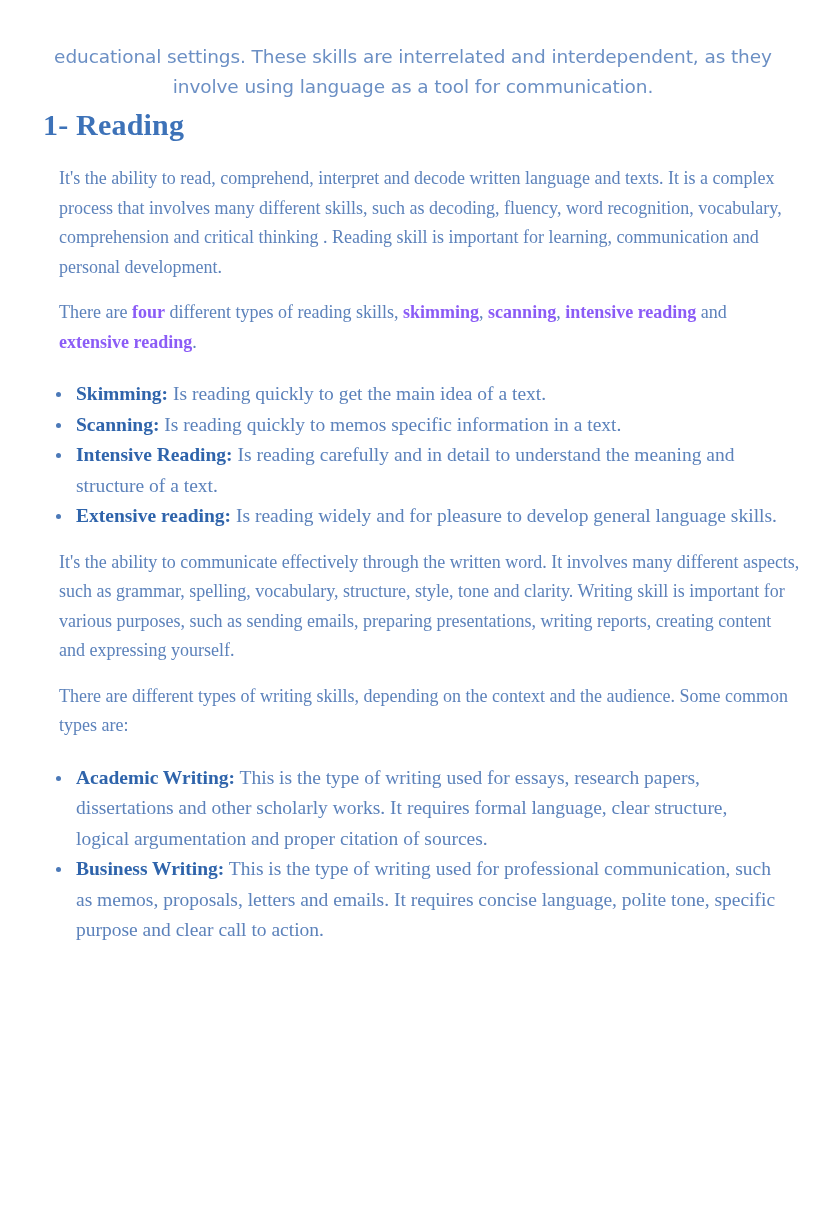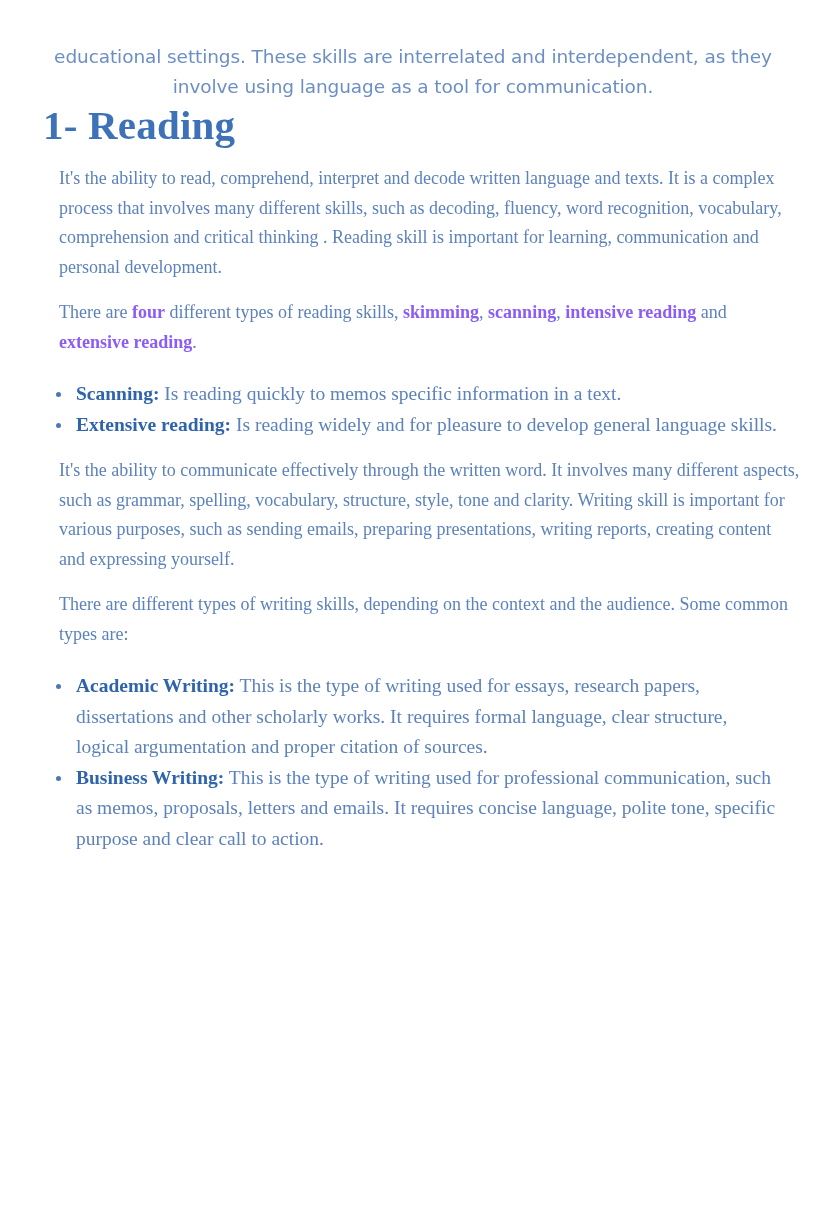--- a/index.html
+++ b/index.html
@@ -29,21 +29,21 @@
     color: #6b8fc4;
     text-align: center;
     margin: 0;
     padding-top: 42px;
     letter-spacing: -0.1px;
     width: 740px;
   }
   h2.section-heading {
     font-family: "Liberation Serif", serif;
     font-weight: bold;
-    font-size: 41px;
+    font-size: 30px;
     line-height: 46px;
     color: #3d72b8;
     margin: 0;
     letter-spacing: 0.2px;
   }
   .h-reading { margin-top: 72px; }
   .h-writing { margin-top: 50px; }
   p.body-text {
     font-family: "Liberation Serif", serif;
     font-size: 18px;
@@ -96,21 +96,23 @@
 
   <p class="intro">educational settings. These skills are interrelated and interdependent, as they involve using language as a tool for communication.</p>
 
   <h2 class="section-heading h-reading">1- Reading</h2>
 
   <p class="body-text p-gap-first">It's the ability to read, comprehend, interpret and decode written language and texts. It is a complex process that involves many different skills, such as decoding, fluency, word recognition, vocabulary, comprehension and critical thinking  . Reading skill is important for learning, communication and personal development.</p>
 
   <p class="body-text p-gap"><span>There are </span><span class="strong-inline">four</span><span> different types of reading skills, </span><span class="strong-inline">skimming</span><span>, </span><span class="strong-inline">scanning</span><span>, </span><span class="strong-inline">intensive reading</span><span> and </span><span class="strong-inline">extensive reading</span><span>.</span></p>
 
   <ul class="bullets gap-list">
+    <li><span class="term">Skimming:</span><span> Is reading quickly to get the main idea of a text.</span></li>
     <li><span class="term">Scanning:</span><span> Is reading quickly to memos specific information in a text.</span></li>
+    <li><span class="term">Intensive Reading:</span><span> Is reading carefully and in detail to understand the meaning and structure of a text.</span></li>
     <li><span class="term">Extensive reading:</span><span> Is reading widely and for pleasure to develop general language skills.</span></li>
   </ul>
 
 
   <p class="body-text p-gap-first">It's the ability to communicate effectively through the written word. It involves many different aspects, such as grammar, spelling, vocabulary, structure, style, tone and clarity. Writing skill is important for various purposes, such as sending emails, preparing presentations, writing reports, creating content and expressing yourself.</p>
 
   <p class="body-text p-gap">There are different types of writing skills, depending on the context and the audience. Some common types are:</p>
 
   <ul class="bullets gap-list">
     <li><span class="term">Academic Writing:</span><span> This is the type of writing used for essays, research papers, dissertations and other scholarly works. It requires formal language, clear structure, logical argumentation and proper citation of sources.</span></li>

